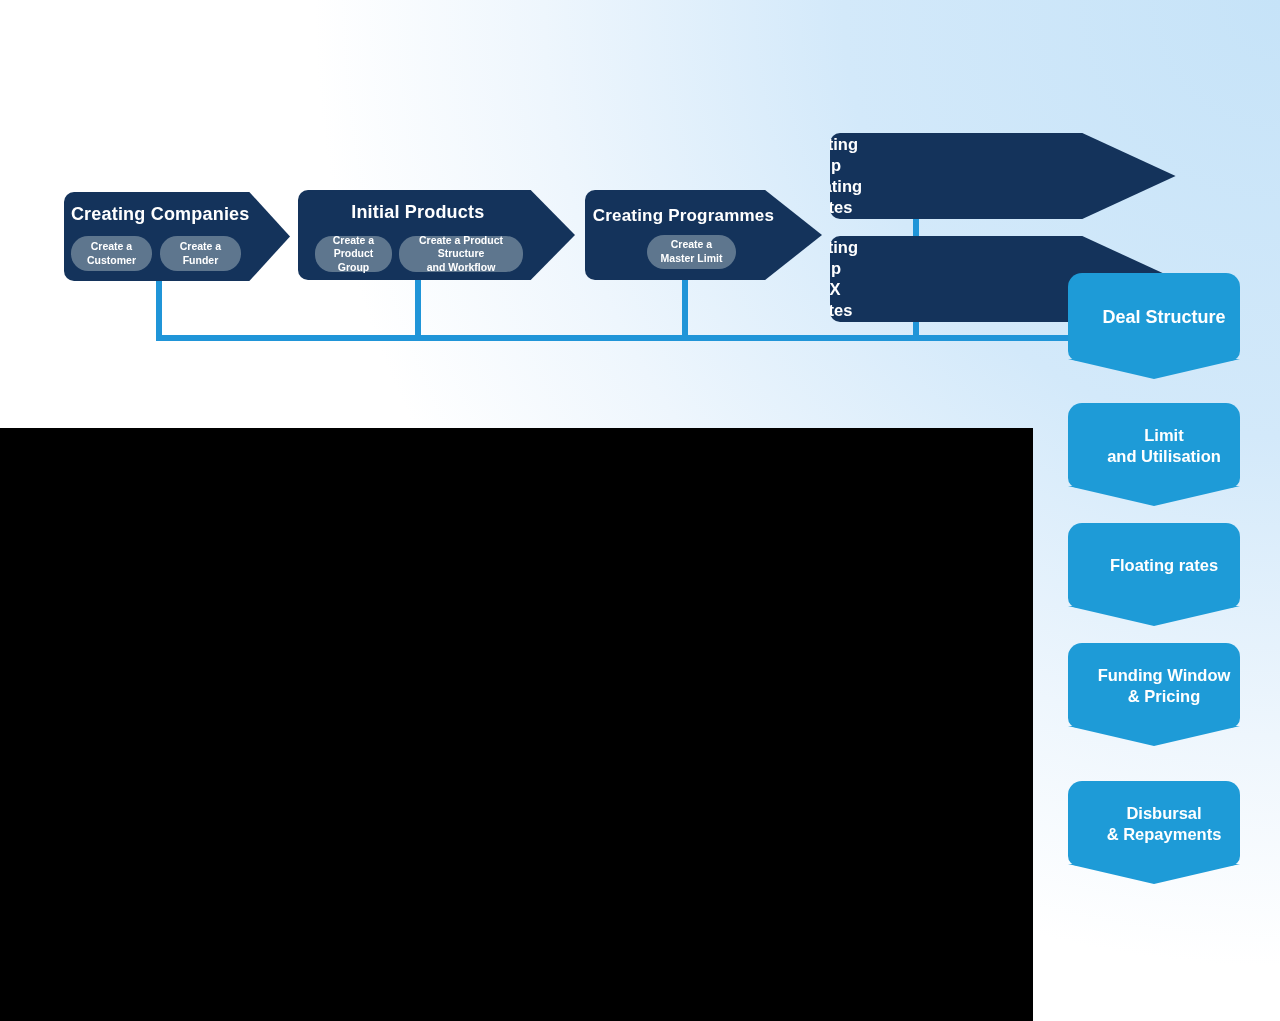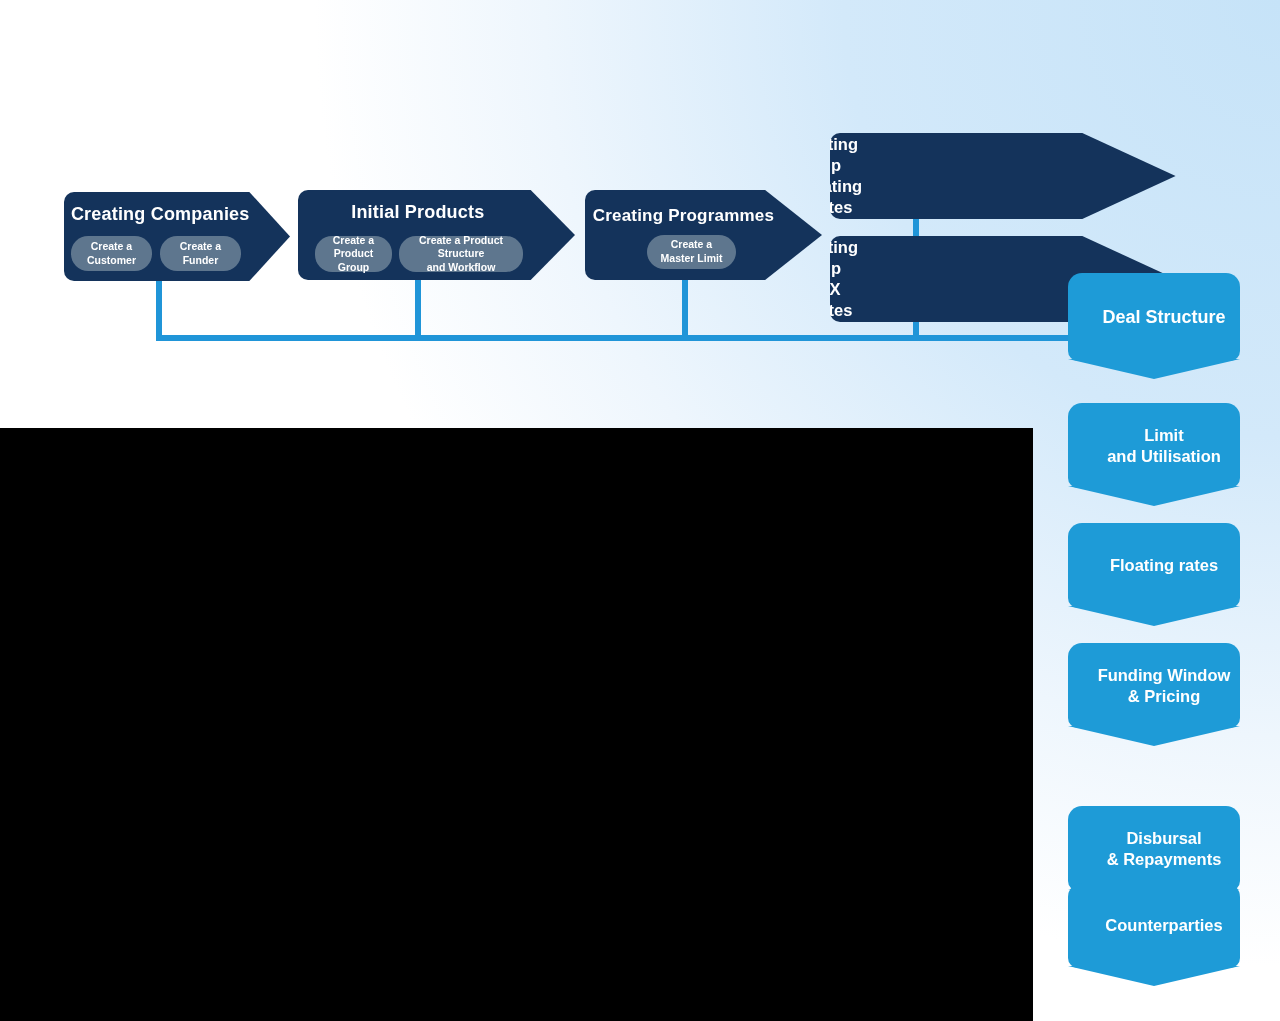--- a/index.html
+++ b/index.html
@@ -151,21 +151,21 @@
     height: 0;
     border-left: 86px solid transparent;
     border-right: 86px solid transparent;
     border-top: 20px solid #1e9bd7;
   }
   .ribbon span { display: block; }
   #ribbon-deal-structure { top: 273px; height: 88px; font-size: 18px; }
   #ribbon-limit { top: 403px; height: 85px; }
   #ribbon-floating-rates { top: 523px; height: 85px; }
   #ribbon-funding { top: 643px; height: 85px; }
-  #ribbon-disbursal { top: 806px; height: 85px; }
+  #ribbon-disbursal { top: 781px; height: 85px; }
   #ribbon-counterparties { top: 883px; height: 85px; }
 
   
   #redaction {
     position: absolute;
     left: 0; top: 428px;
     width: 1033px; height: 593px;
     background: #000000;
     z-index: 5;
   }
@@ -248,19 +248,16 @@
   <div id="ribbon-funding" class="ribbon">
     <span>Funding Window</span>
     <span>&amp; Pricing</span>
   </div>
 
   <div id="ribbon-disbursal" class="ribbon">
     <span>Disbursal</span>
     <span>&amp; Repayments</span>
   </div>
 
-  <div id="ribbon-counterparties" class="ribbon">
-    <span>Counterparties</span>
-  </div>
 
   <div id="redaction"></div>
 
 </div>
 
 </body></html>

